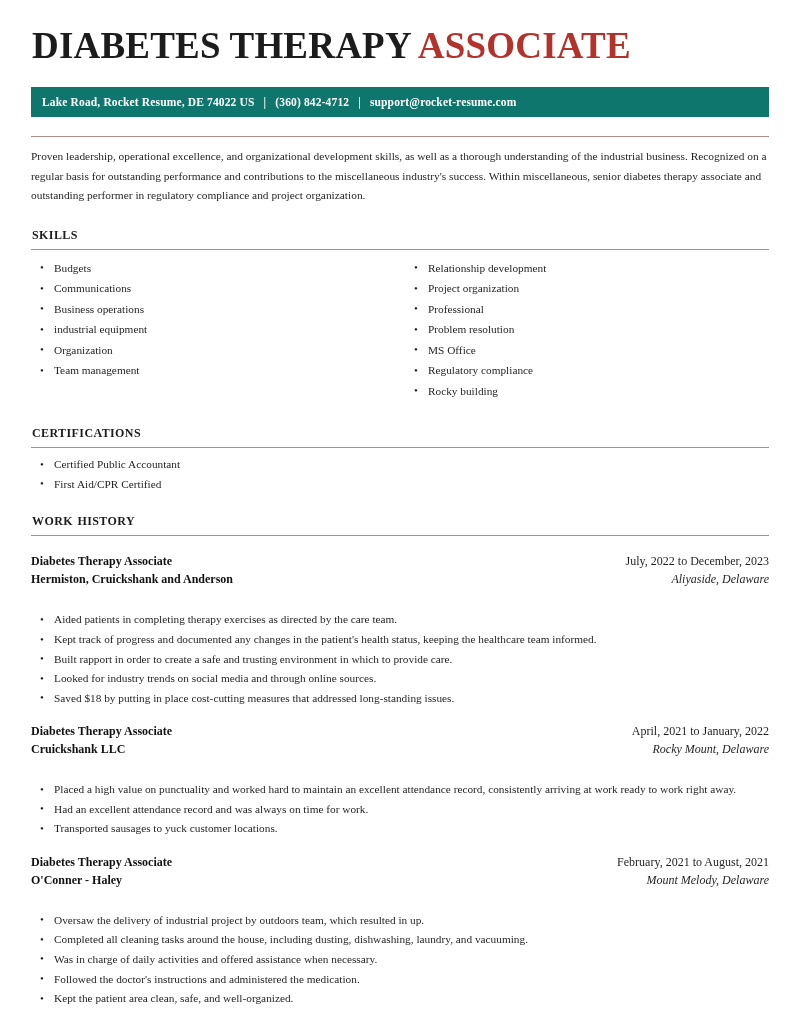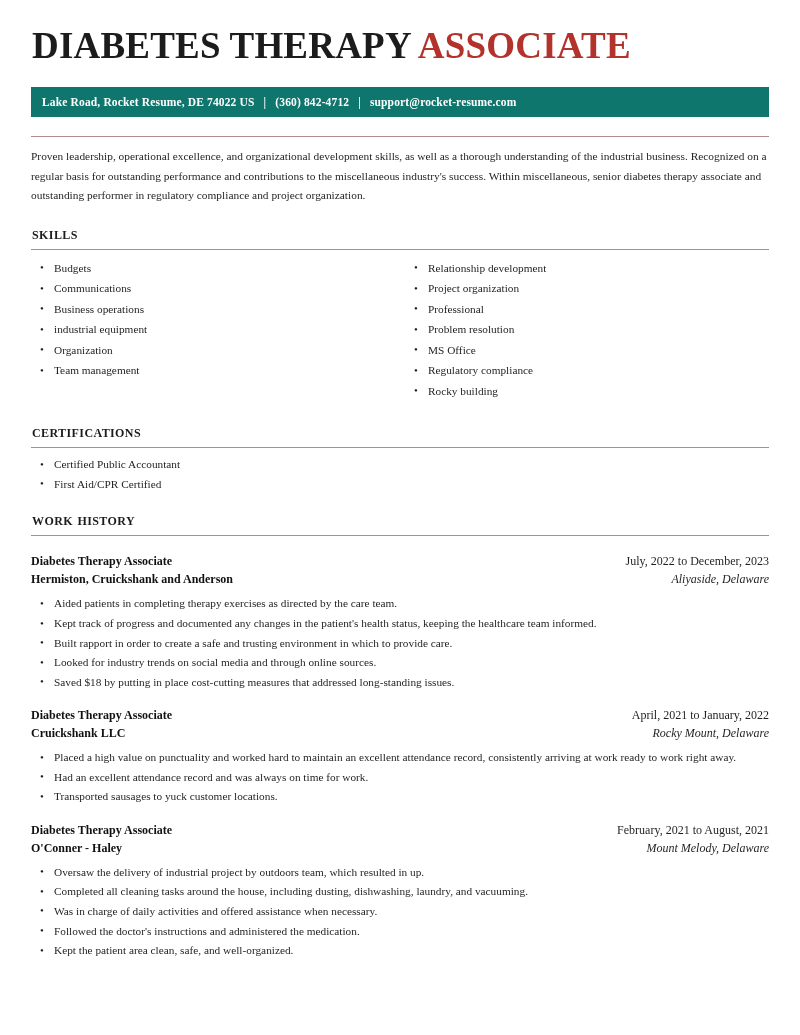--- a/index.html
+++ b/index.html
@@ -134,21 +134,21 @@
   }
   .job-right {
     font-size: 12px;
     color: #1f1f1f;
     text-align: right;
     white-space: nowrap;
   }
   .job-right.loc {
     font-style: italic;
   }
-  .job ul.bullets { margin-top: 8px; }
+  .job ul.bullets { margin-top: 24px; }
   .job ul.bullets li { margin-bottom: 4.4px; }
 </style>
 </head>
 <body>
 
 <div class="page">
 
   <h1 class="name-title">
     <span class="primary">DIABETES THERAPY </span><span class="accent">ASSOCIATE</span>
   </h1>

